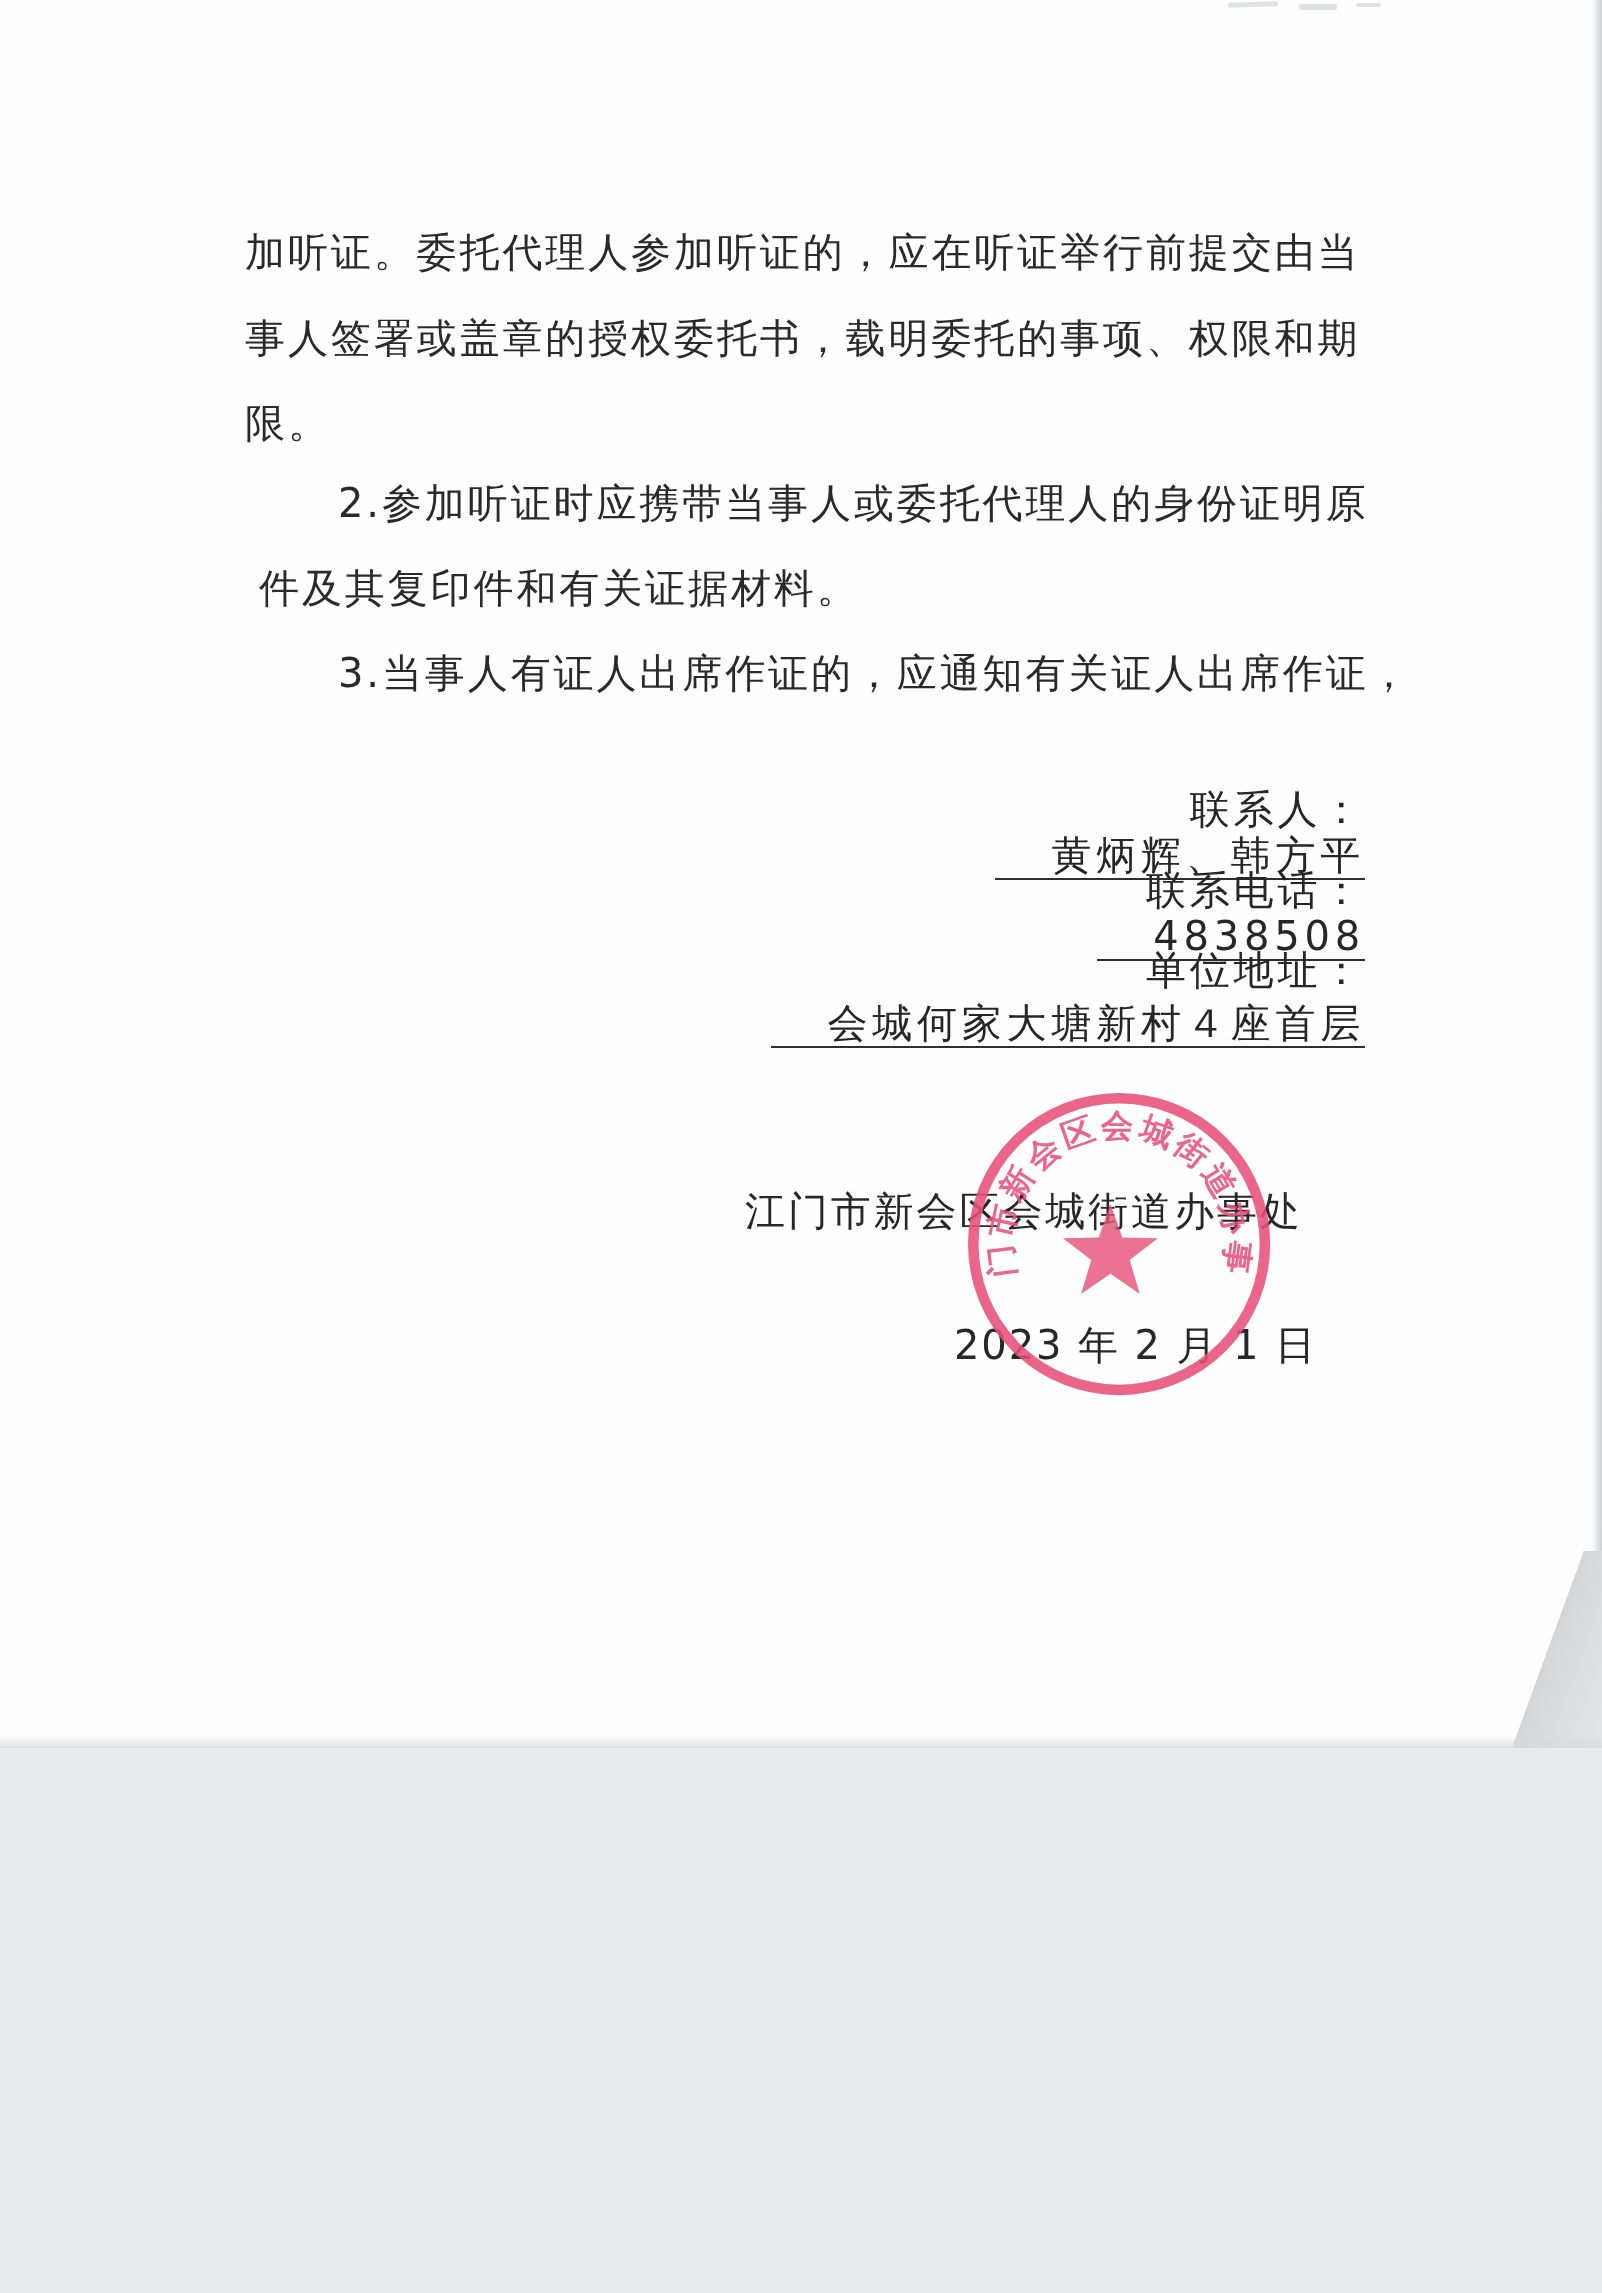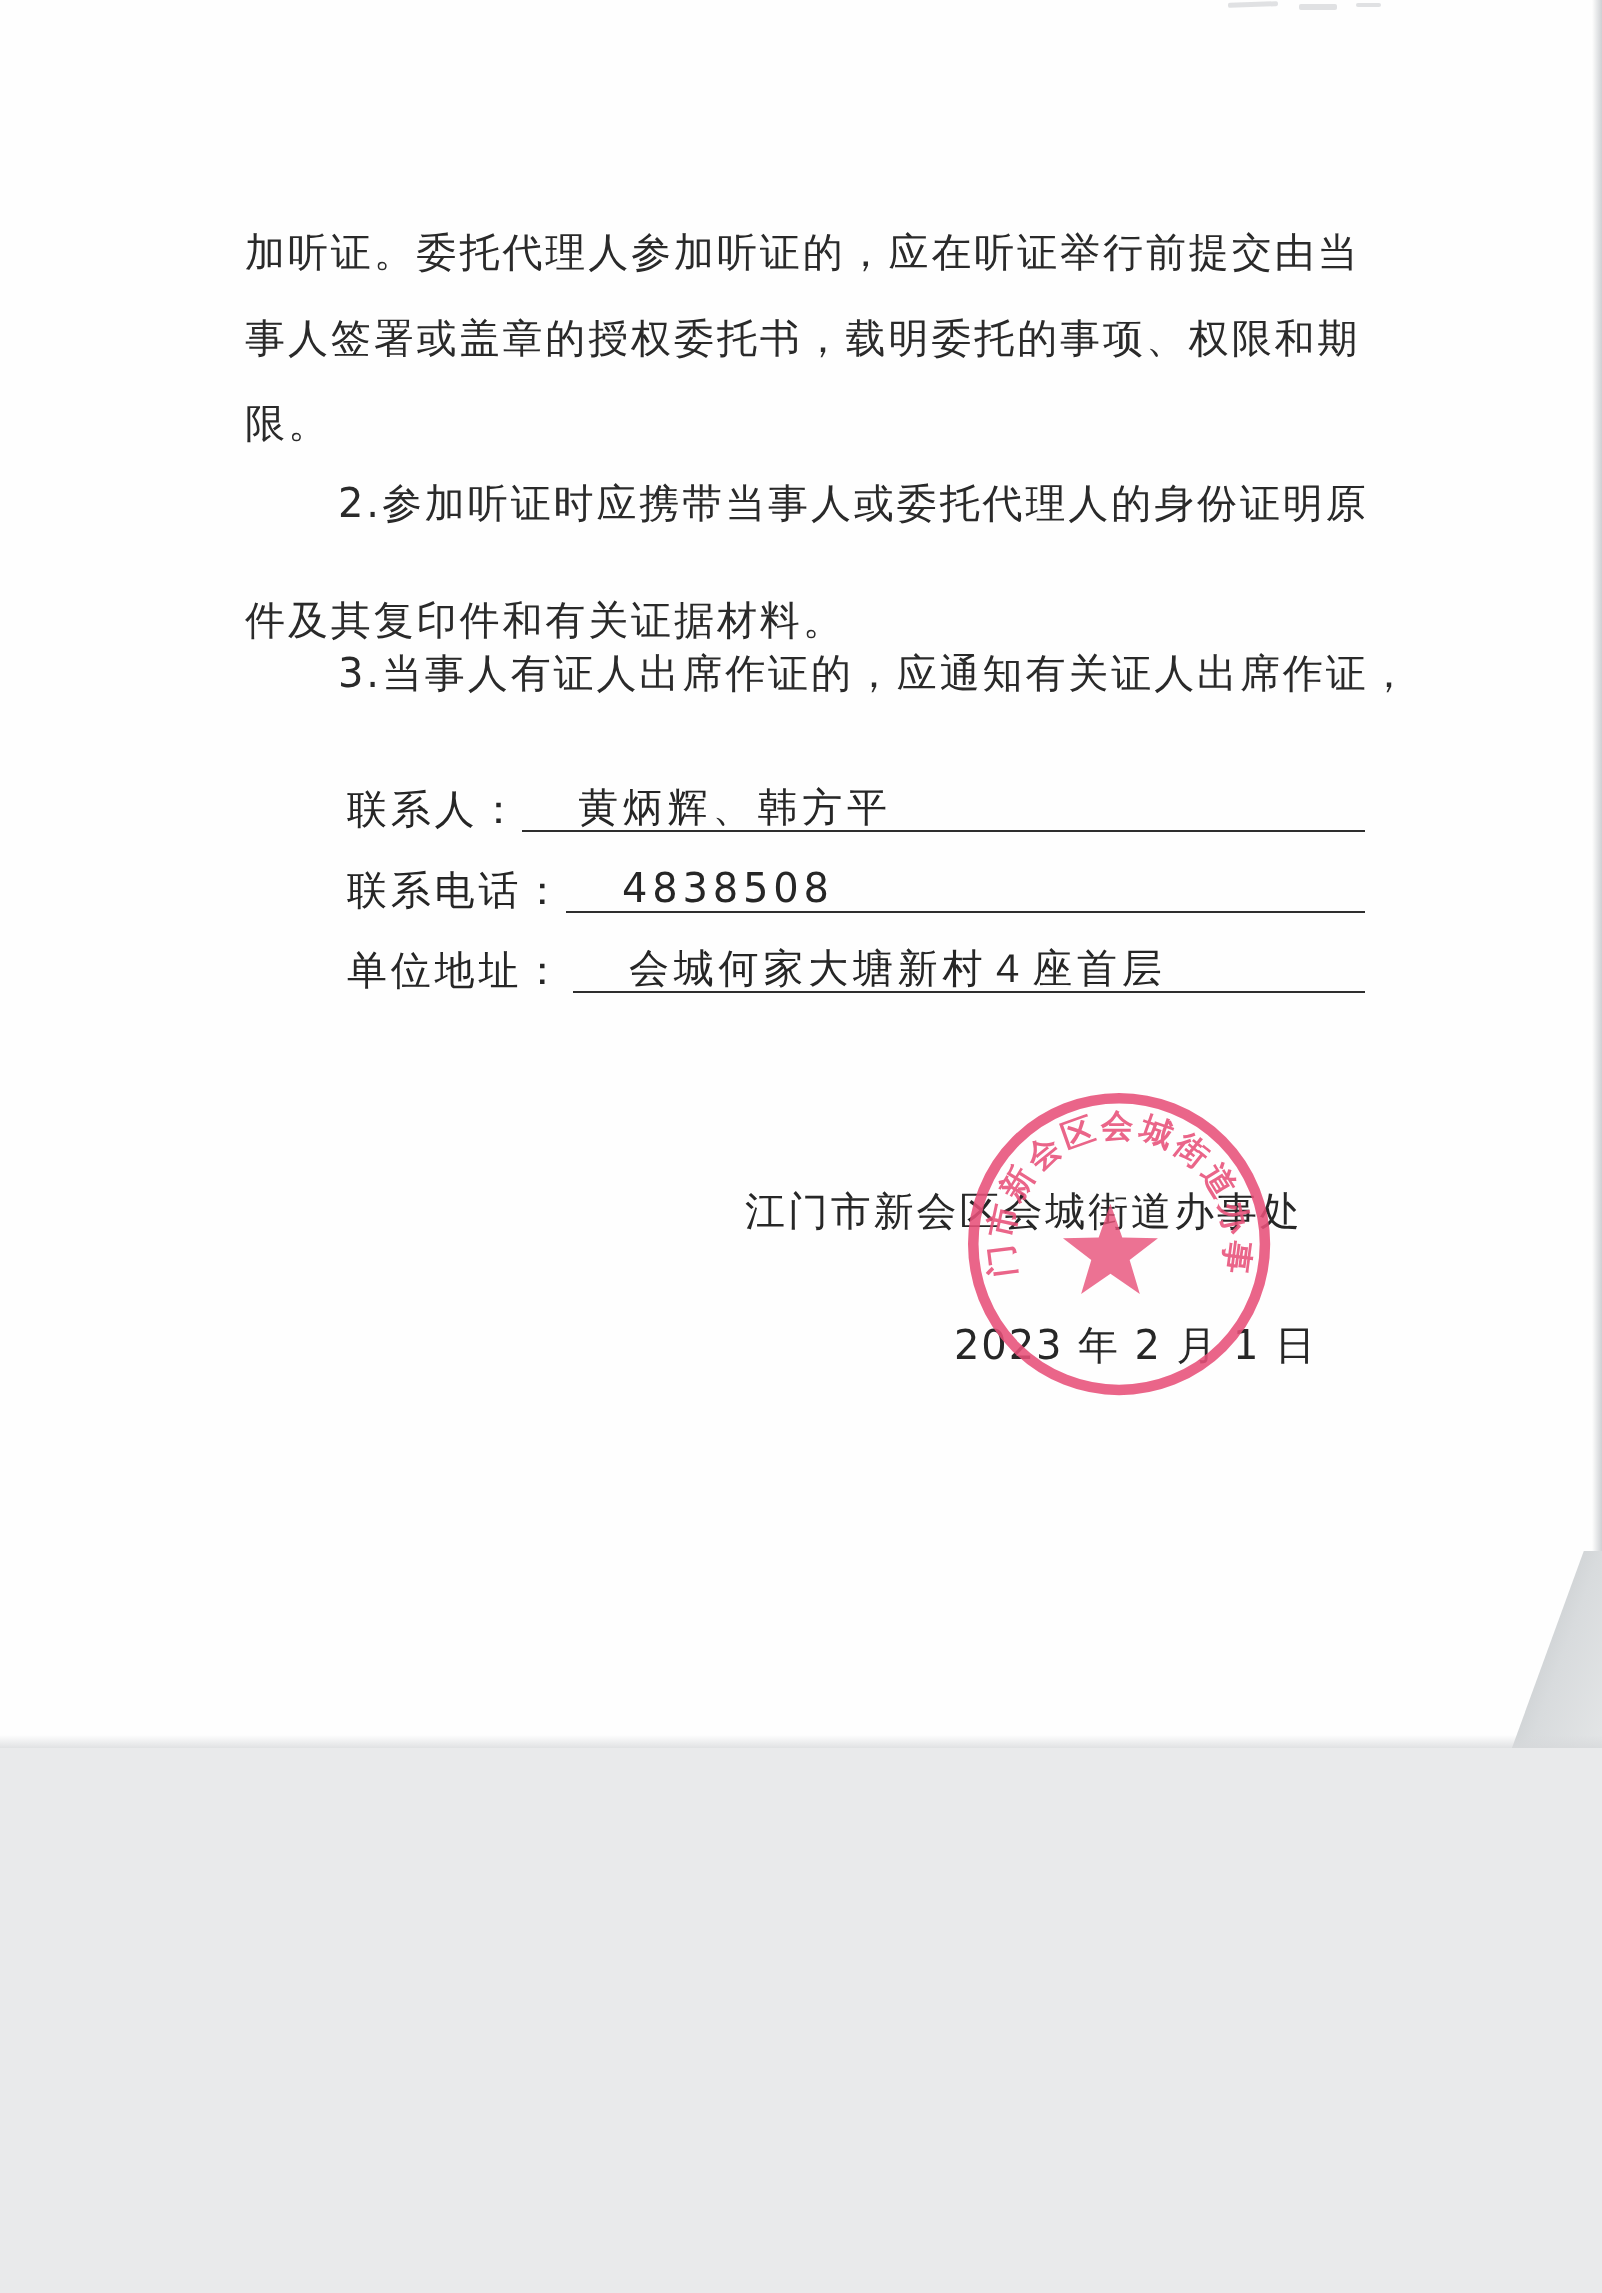--- a/index.html
+++ b/index.html
@@ -25,20 +25,21 @@
     position:absolute;
     left:347px;
     width:1018px;
     height:46px;
     display:flex;
     align-items:flex-end;
     font-size:40px;
     line-height:46px;
     letter-spacing:3.8px;
     white-space:nowrap;
+    flex-direction:column;
   }
   .crow .clabel{flex:none;}
   .crow .cvalue{
     flex:1;
     border-bottom:2.9px solid #2e2e2e;
     padding-left:56px;
     letter-spacing:4.8px;
   }
   
   .authority{
@@ -104,21 +105,21 @@
 </style>
 </head>
 <body>
 
 <div class="page">
 
   <div class="bline" style="left:245px;top:227px;">加听证。委托代理人参加听证的，应在听证举行前提交由当</div>
   <div class="bline" style="left:245px;top:313px;">事人签署或盖章的授权委托书，载明委托的事项、权限和期</div>
   <div class="bline" style="left:245px;top:398px;">限。</div>
   <div class="bline" style="left:338px;top:478px;">2.参加听证时应携带当事人或委托代理人的身份证明原</div>
-  <div class="bline" style="left:245px;top:563px;margin-top:32px;">件及其复印件和有关证据材料。</div>
+  <div class="bline" style="left:259px;top:563px;">件及其复印件和有关证据材料。</div>
   <div class="bline" style="left:338px;top:648px;">3.当事人有证人出席作证的，应通知有关证人出席作证，</div>
 
   <div class="crow" style="top:786px;">
     <span class="clabel">联系人：</span>
     <span class="cvalue">黄炳辉、韩方平</span>
   </div>
   <div class="crow" style="top:867px;">
     <span class="clabel">联系电话：</span>
     <span class="cvalue">4838508</span>
   </div>

